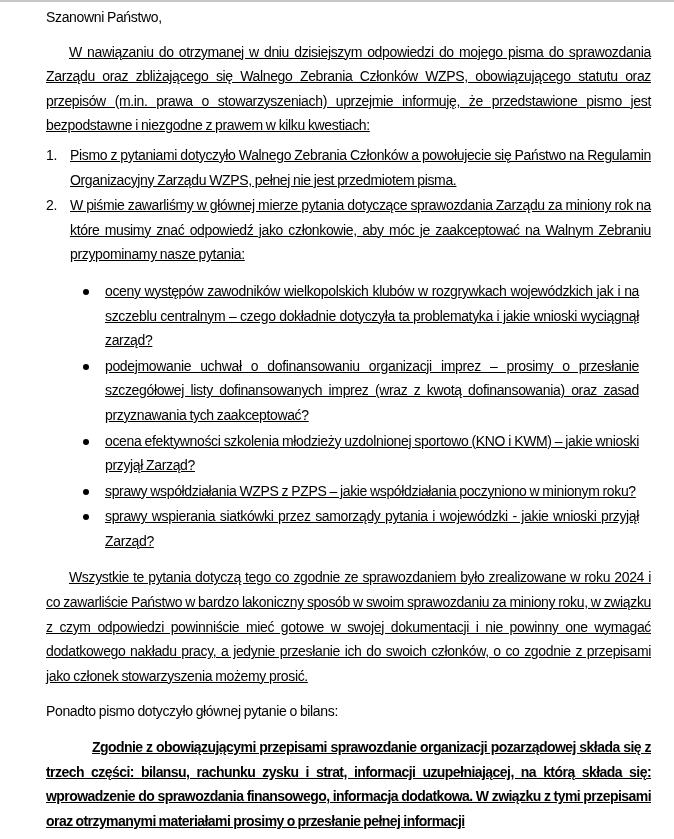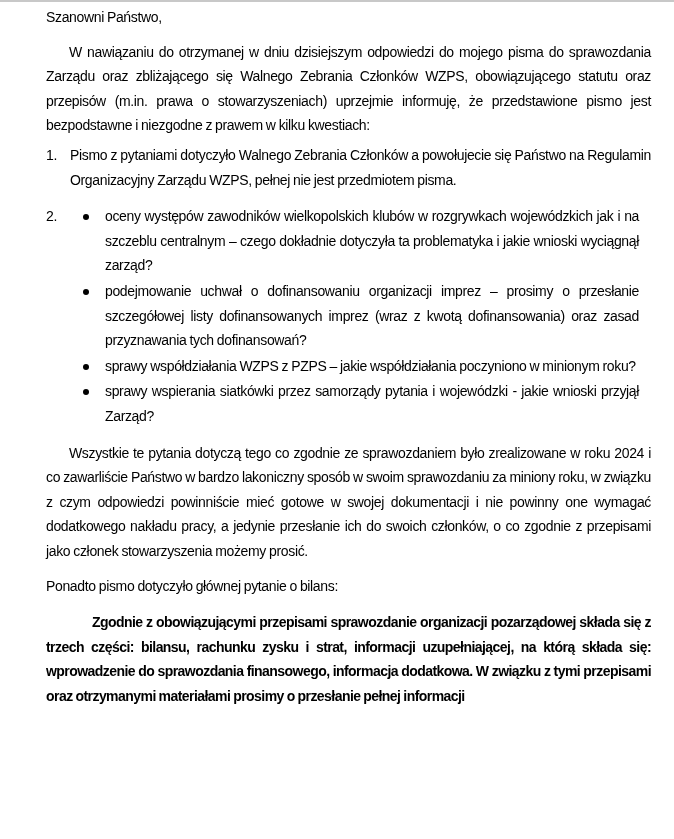--- a/index.html
+++ b/index.html
@@ -27,21 +27,21 @@
       left: 46px;
       top: 5px;
       width: 605px;
       font-size: 14px;
       line-height: 24.6px;
       letter-spacing: -0.35px;
       word-spacing: -0.5px;
     }
     p { margin: 0; }
     .salutation { margin-bottom: 10px; }
-    .justify { text-align: justify; text-align-last: left; }
+    .justify { text-align: justify; text-align-last: left; text-decoration: underline; }
     .indent { text-indent: 23px; }
     .para1 { margin-bottom: 5px; }
     ol.main-list {
       list-style: none;
       margin: 0;
       padding: 0;
     }
     ol.main-list > li {
       position: relative;
       padding-left: 24px;
@@ -89,28 +89,33 @@
 
   <p class="justify indent para1">W nawiązaniu do otrzymanej w dniu dzisiejszym odpowiedzi do mojego pisma do sprawozdania Zarządu oraz zbliżającego się Walnego Zebrania Członków WZPS, obowiązującego statutu oraz przepisów (m.in. prawa o stowarzyszeniach) uprzejmie informuję, że przedstawione pismo jest bezpodstawne i niezgodne z prawem w kilku kwestiach:</p>
 
   <ol class="main-list">
     <li>
       <span class="num">1.</span>
       <p class="justify">Pismo z pytaniami dotyczyło Walnego Zebrania Członków a powołujecie się Państwo na Regulamin Organizacyjny Zarządu WZPS, pełnej nie jest przedmiotem pisma.</p>
     </li>
     <li>
       <span class="num">2.</span>
+      <p class="justify">W piśmie zawarliśmy w głównej mierze pytania dotyczące sprawozdania Zarządu za miniony rok na które musimy znać odpowiedź jako członkowie, aby móc je zaakceptować na Walnym Zebraniu  przypominamy nasze pytania:</p>
       <ul class="bullets">
         <li>
           <span class="bullet-dot"></span>
           <p class="justify">oceny występów zawodników wielkopolskich klubów w rozgrywkach wojewódzkich jak i na szczeblu centralnym – czego dokładnie dotyczyła ta problematyka i jakie wnioski wyciągnął zarząd?</p>
         </li>
         <li>
           <span class="bullet-dot"></span>
-          <p class="justify">podejmowanie uchwał o dofinansowaniu organizacji imprez – prosimy o przesłanie szczegółowej listy dofinansowanych imprez (wraz z kwotą dofinansowania) oraz zasad przyznawania tych dofinansowań?</p>
+          <p class="justify">podejmowanie uchwał o dofinansowaniu organizacji imprez – prosimy o przesłanie szczegółowej listy dofinansowanych imprez (wraz z kwotą dofinansowania) oraz zasad przyznawania tych zaakceptować?</p>
+        </li>
+        <li>
+          <span class="bullet-dot"></span>
+          <p class="justify">ocena efektywności szkolenia młodzieży uzdolnionej sportowo (KNO i KWM) – jakie wnioski przyjął Zarząd?</p>
         </li>
         <li>
           <span class="bullet-dot"></span>
           <p class="justify">sprawy współdziałania WZPS z PZPS – jakie współdziałania poczyniono w minionym roku?</p>
         </li>
         <li>
           <span class="bullet-dot"></span>
           <p class="justify">sprawy wspierania siatkówki przez samorządy pytania i wojewódzki - jakie wnioski przyjął Zarząd?</p>
         </li>
       </ul>

